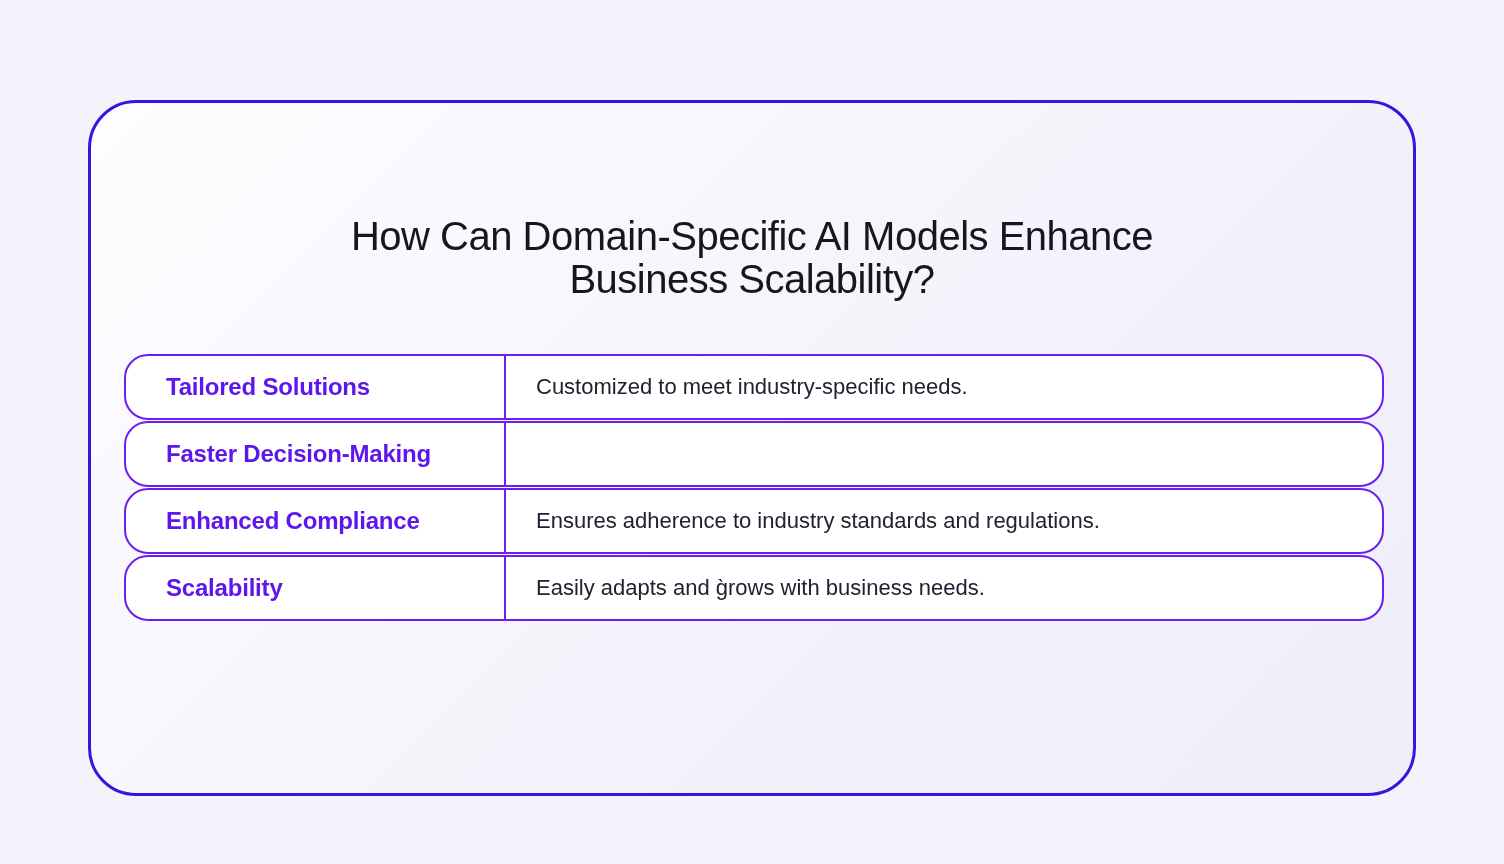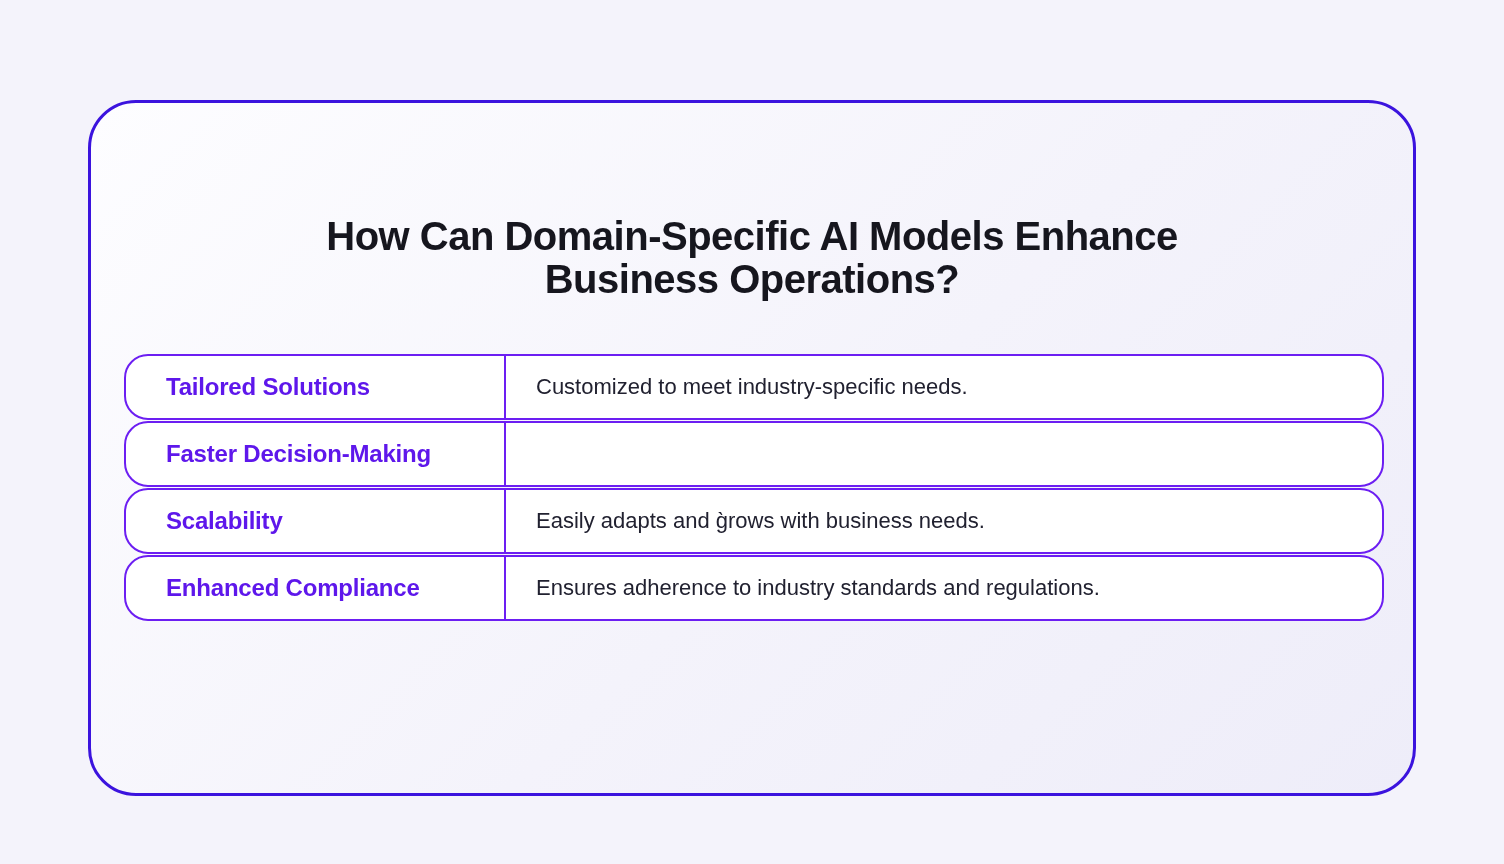--- a/index.html
+++ b/index.html
@@ -17,21 +17,21 @@
     width: 1328px;
     height: 696px;
     border: 3px solid #3b13de;
     border-radius: 48px;
     background: linear-gradient(135deg, #fdfdff 0%, #f4f3fb 55%, #eeedf9 100%);
   }
   .title {
     padding-top: 112px;
     text-align: center;
     font-size: 40px;
-    font-weight: bold;
+    font-weight: normal;
     color: #16161e;
     line-height: 43px;
     letter-spacing: -0.5px;
   }
   .title .line { display: block; }
   .feature-table {
     margin: 53px 0 0 33px;
     width: 1260px;
   }
   .feature-row {
@@ -64,39 +64,39 @@
     font-size: 22px;
     color: #212130;
   }
 </style>
 </head>
 <body>
 
 <div class="card">
   <h1 class="title">
     <span class="line">How Can Domain-Specific AI Models Enhance</span>
-    <span class="line">Business Operations?</span>
+    <span class="line">Business Scalability?</span>
   </h1>
 
   <div class="feature-table">
 
     <div class="feature-row">
       <div class="label-cell">Tailored Solutions</div>
       <div class="desc-cell">Customized to meet industry-specific needs.</div>
     </div>
 
 
     <div class="feature-row">
       <div class="label-cell">Faster Decision-Making</div>
     </div>
 
     <div class="feature-row">
-      <div class="label-cell">Scalability</div>
-      <div class="desc-cell">Easily adapts and g̀rows with business needs.</div>
+      <div class="label-cell">Enhanced Compliance</div>
+      <div class="desc-cell">Ensures adherence to industry standards and regulations.</div>
     </div>
 
     <div class="feature-row">
-      <div class="label-cell">Enhanced Compliance</div>
-      <div class="desc-cell">Ensures adherence to industry standards and regulations.</div>
+      <div class="label-cell">Scalability</div>
+      <div class="desc-cell">Easily adapts and g̀rows with business needs.</div>
     </div>
 
   </div>
 </div>
 
 </body></html>

